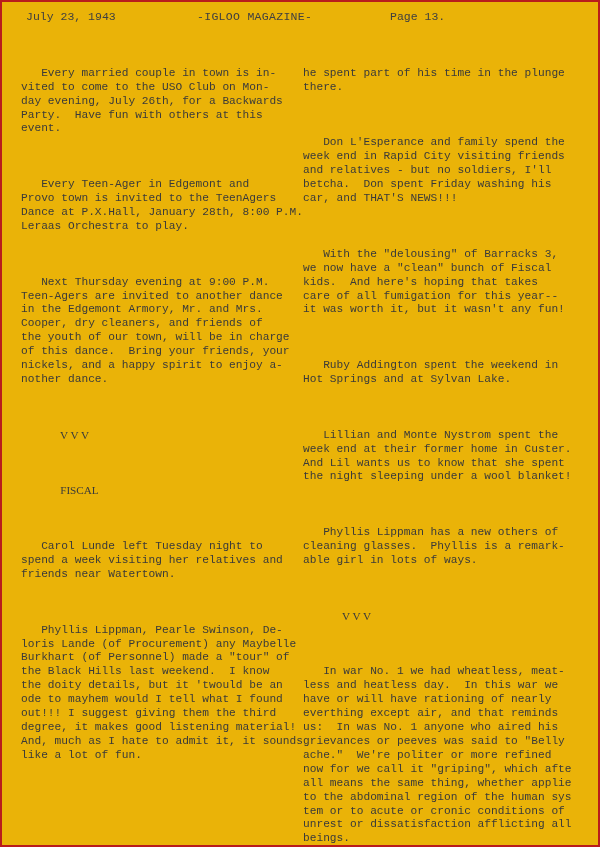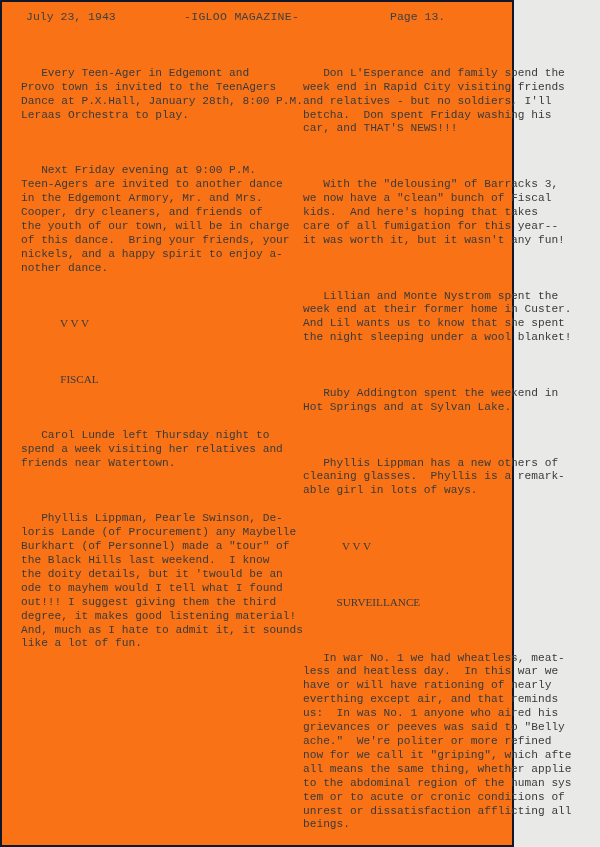--- a/index.html
+++ b/index.html
@@ -3,31 +3,31 @@
   <meta charset="utf-8">
   <style>
     html, body { margin: 0; padding: 0; }
     body {
       width: 600px; height: 847px; overflow: hidden;
       background: #e9e9e7;
       font-family: "Liberation Mono", "DejaVu Sans Mono", monospace;
       color: #3a3a3a;
     }
     .page {
-      position: relative; width: 514px; height: 847px;
-      background: #f97316;
+      position: relative; width: 600px; height: 847px;
+      background: #eab308;
       box-sizing: border-box;
-      border: 2px solid #0f172a;
+      border: 2px solid #b91c1c;
     }
     .header {
       position: absolute; top: 8px; left: 0; width: 600px; height: 16px;
       font-size: 11.5px; color: #404040;
     }
     .header .date { position: absolute; left: 24px; }
-    .header .title { position: absolute; left: 182px; letter-spacing: 0.3px; }
+    .header .title { position: absolute; left: 195px; letter-spacing: 0.3px; }
     .header .pageno { position: absolute; left: 388px; }
     .col {
       position: absolute; top: 37px; width: 282px;
       font-size: 11.2px; line-height: 13.9px; white-space: pre;
     }
     .col.left { left: 19px; }
     .col.right { left: 301px; width: 298px; }
     .para { margin: 0 0 14px 0; }
     .sep { margin: 0 0 14px 0; font-family: Liberation Serif, serif; }
   </style>
@@ -35,74 +35,80 @@
 <body>
 
 <div class="page">
   <div class="header">
     <span class="date">July 23, 1943</span>
     <span class="title">-IGLOO MAGAZINE-</span>
     <span class="pageno">Page 13.</span>
   </div>
 
   <div class="col left">
+    <div class="para">   Every married couple in town is in-
+vited to come to the USO Club on Mon-
+day evening, July 26th, for a Backwards
+Party.  Have fun with others at this
+event.</div>
     <div class="para">   Every Teen-Ager in Edgemont and
 Provo town is invited to the TeenAgers
 Dance at P.X.Hall, January 28th, 8:00 P.M.
 Leraas Orchestra to play.</div>
-    <div class="para">   Next Friday evening at 9:00 P.M.
+    <div class="para">   Next Thursday evening at 9:00 P.M.
 Teen-Agers are invited to another dance
 in the Edgemont Armory, Mr. and Mrs.
 Cooper, dry cleaners, and friends of
 the youth of our town, will be in charge
 of this dance.  Bring your friends, your
 nickels, and a happy spirit to enjoy a-
 nother dance.</div>
     <div class="sep">              V V V</div>
     <div class="sep">              FISCAL</div>
-    <div class="para">   Carol Lunde left Thursday night to
+    <div class="para">   Carol Lunde left Tuesday night to
 spend a week visiting her relatives and
 friends near Watertown.</div>
     <div class="para">   Phyllis Lippman, Pearle Swinson, De-
 loris Lande (of Procurement) any Maybelle
 Burkhart (of Personnel) made a "tour" of
 the Black Hills last weekend.  I know
 the doity details, but it 'twould be an
 ode to mayhem would I tell what I found
 out!!! I suggest giving them the third
 degree, it makes good listening material!
 And, much as I hate to admit it, it sounds
 like a lot of fun.</div>
     
     
     
   </div>
 
   <div class="col right">
+    <div class="para">he spent part of his time in the plunge
+there.</div>
     <div class="para">   Don L'Esperance and family spend the
 week end in Rapid City visiting friends
 and relatives - but no soldiers, I'll
 betcha.  Don spent Friday washing his
 car, and THAT'S NEWS!!!</div>
     <div class="para">   With the "delousing" of Barracks 3,
 we now have a "clean" bunch of Fiscal
 kids.  And here's hoping that takes
 care of all fumigation for this year--
 it was worth it, but it wasn't any fun!</div>
+    <div class="para">   Ruby Addington spent the weekend in
+Hot Springs and at Sylvan Lake.</div>
     <div class="para">   Lillian and Monte Nystrom spent the
 week end at their former home in Custer.
 And Lil wants us to know that she spent
 the night sleeping under a wool blanket!</div>
-    <div class="para">   Ruby Addington spent the weekend in
-Hot Springs and at Sylvan Lake.</div>
     <div class="para">   Phyllis Lippman has a new others of
 cleaning glasses.  Phyllis is a remark-
 able girl in lots of ways.</div>
     <div class="sep">              V V V</div>
-    <div class="sep">            SURVEILLANCE</div>
     <div class="para">   In war No. 1 we had wheatless, meat-
 less and heatless day.  In this war we
 have or will have rationing of nearly
 everthing except air, and that reminds
 us:  In was No. 1 anyone who aired his
 grievances or peeves was said to "Belly
 ache."  We're politer or more refined
 now for we call it "griping", which afte
 all means the same thing, whether applie
 to the abdominal region of the human sys

